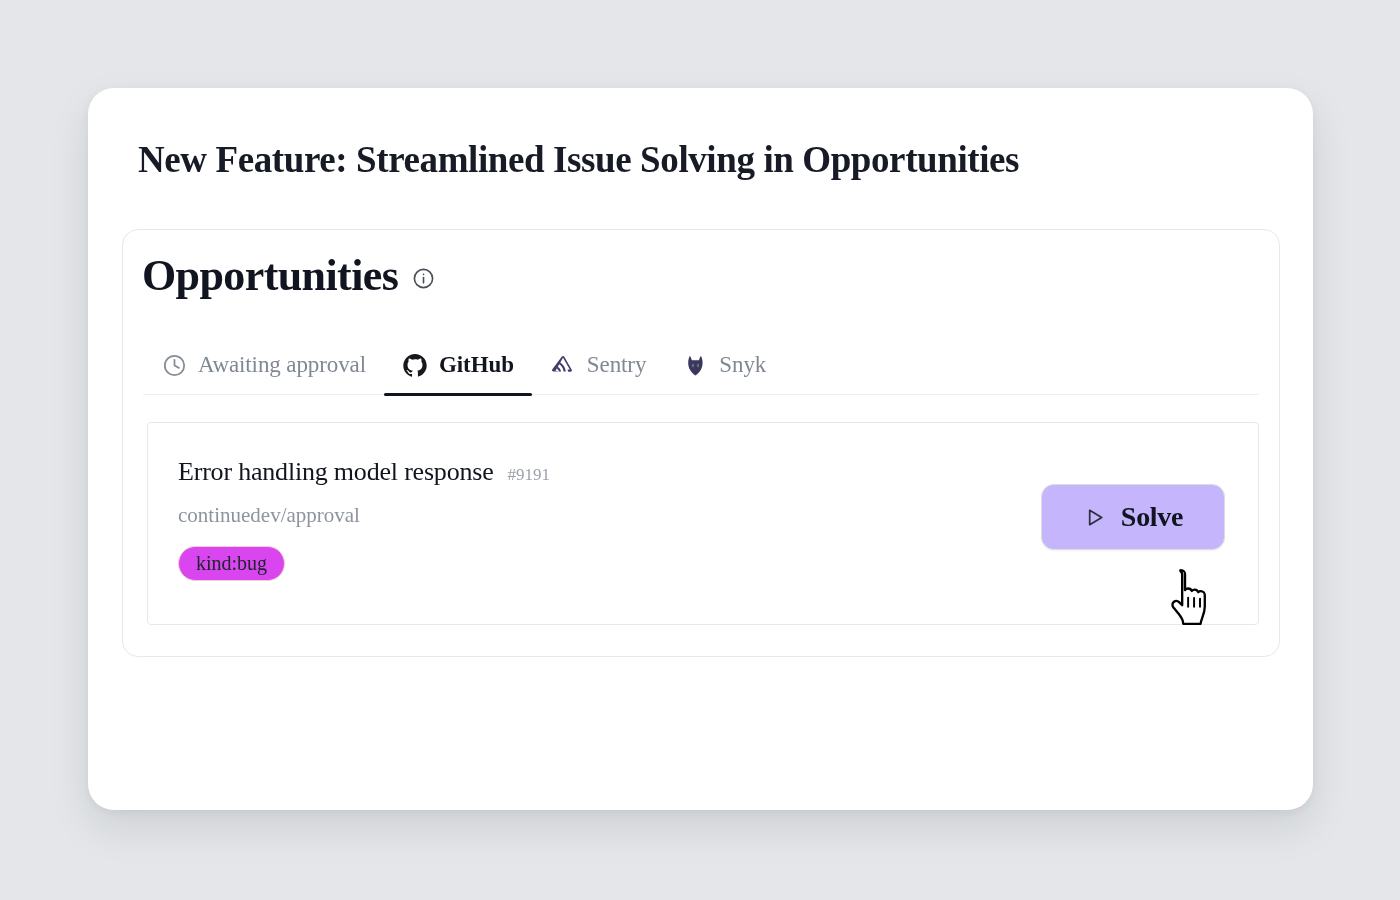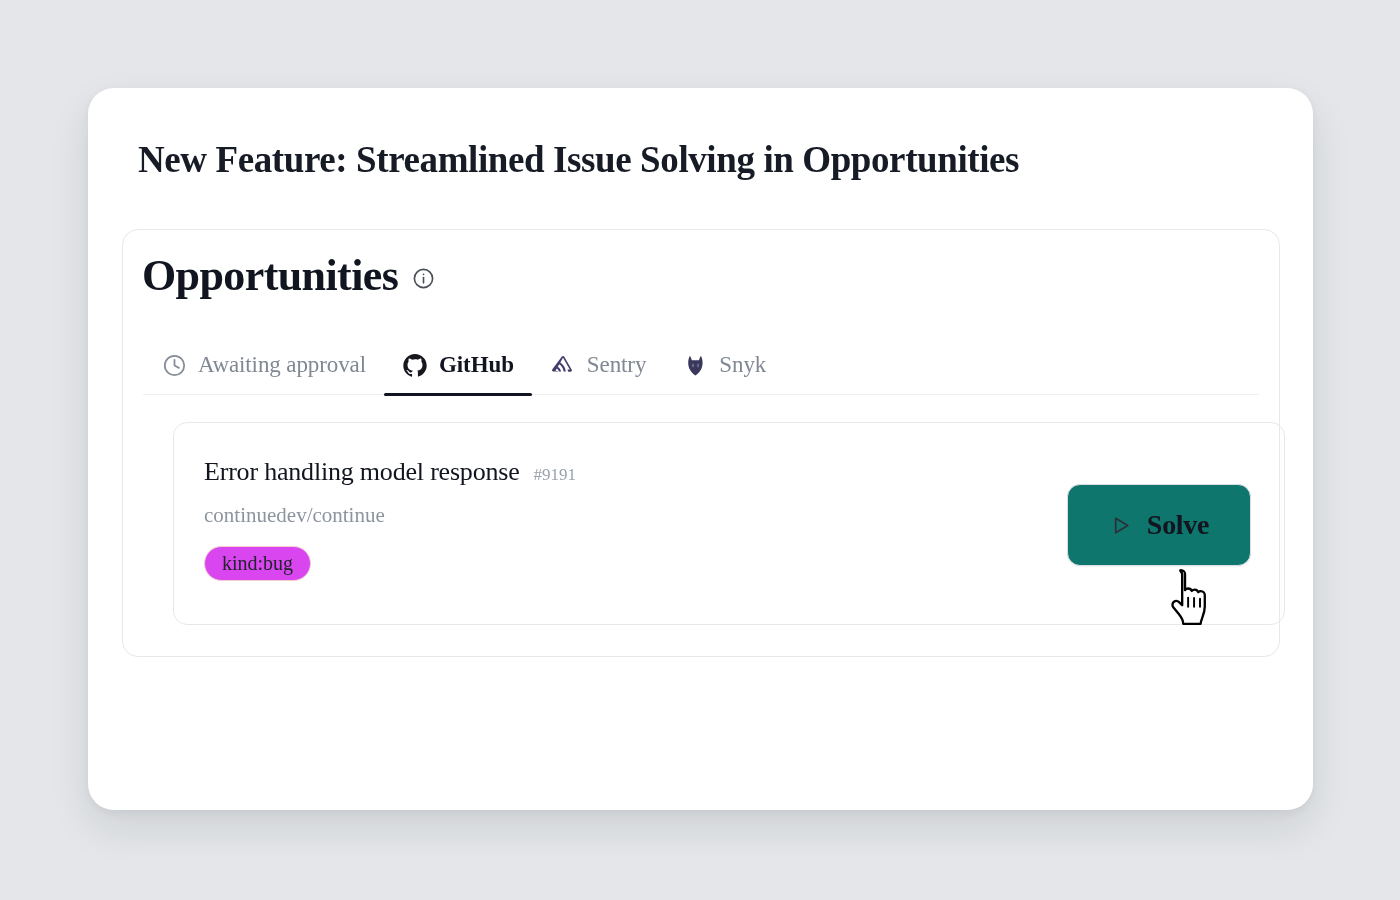--- a/index.html
+++ b/index.html
@@ -153,22 +153,21 @@
   }
 
   
   .issue-card {
     position: absolute;
     left: 24px;
     top: 192px;
     width: 1112px;
     height: 203px;
     border: 1px solid #e6e8eb;
-    border-radius: 14px;
-    margin-left: 26px;
+    border-radius: 4px;
   }
 
   .issue-inner {
     position: absolute;
     left: 30px;
     top: 34px;
     right: 30px;
     bottom: 20px;
   }
 
@@ -217,22 +216,22 @@
   
   .solve-button {
     position: absolute;
     right: 33px;
     top: 61px;
     display: flex;
     align-items: center;
     justify-content: center;
     gap: 14px;
     width: 184px;
-    height: 82px;
-    background: #0f766e;
+    height: 66px;
+    background: #c4b5fd;
     border: 1px solid #dcdee1;
     border-radius: 13px;
     cursor: pointer;
     font-family: inherit;
     box-shadow: 0 1px 2px rgba(23,25,35,0.05);
   }
 
   .solve-label {
     font-size: 28px;
     font-weight: bold;
@@ -339,21 +338,21 @@
       </div>
 
       <div class="issue-card">
         <div class="issue-inner">
 
           <div class="issue-title-row">
             <span class="issue-title">Error handling model response</span>
             <span class="issue-number">#9191</span>
           </div>
 
-          <div class="issue-repo">continuedev/continue</div>
+          <div class="issue-repo">continuedev/approval</div>
 
           <div class="issue-labels">
             <span class="label-pill">kind:bug</span>
           </div>
         </div>
 
         <button class="solve-button">
           <span class="play-icon">
             <svg width="23" height="23" viewBox="0 0 24 24" fill="none" stroke="#2b3039" stroke-width="1.8" stroke-linecap="round" stroke-linejoin="round">
               <polygon points="7,4.5 19.5,12 7,19.5"></polygon>

